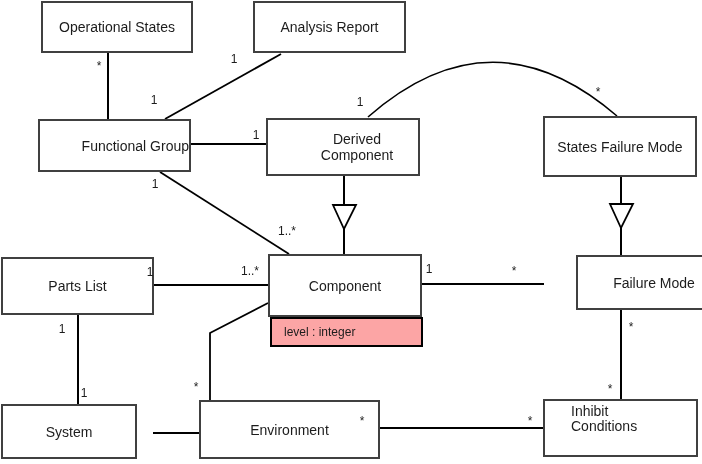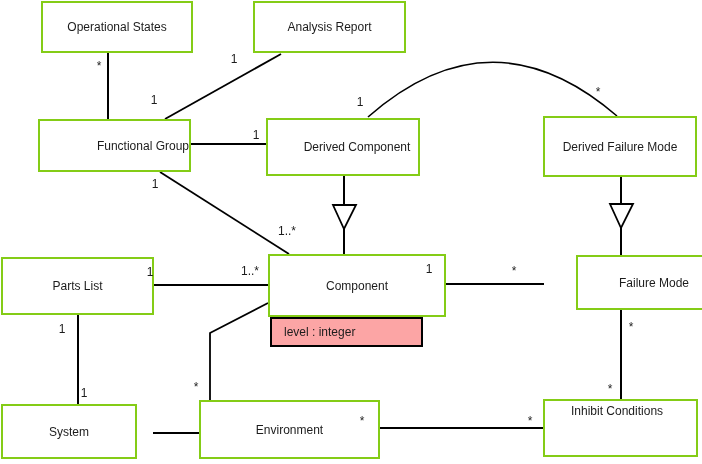--- a/index.html
+++ b/index.html
@@ -8,24 +8,24 @@
     width:702px;height:464px;
     background:#ffffff;
     font-family:"Liberation Sans","DejaVu Sans",sans-serif;
     color:#1c1c1c;
     overflow:hidden;
   }
   #wires{position:absolute;left:0;top:0;width:702px;height:464px;}
   .uml-class{
     position:absolute;
     box-sizing:border-box;
-    border:2px solid #84cc16;
+    border:2px solid #404040;
     background:#fff;
     display:flex;align-items:center;justify-content:center;
-    font-size:12px;
+    font-size:14px;
     text-align:center;
   }
   .uml-class.top-left{align-items:flex-start;justify-content:flex-start;}
   .attr-box{
     position:absolute;
     box-sizing:border-box;
     border:2px solid #000;
     background:#fca5a5;
     display:flex;align-items:center;
     padding-left:12px;
@@ -90,28 +90,28 @@
 
   <div class="uml-class" style="left:38px;top:119px;width:153px;height:53px;justify-content:flex-end;">
     <span>Functional Group</span>
   </div>
 
   <div class="uml-class" style="left:266px;top:118px;width:154px;height:58px;padding-left:28px;">
     <span>Derived Component</span>
   </div>
 
   <div class="uml-class" style="left:543px;top:116px;width:154px;height:61px;">
-    <span>Derived Failure Mode</span>
+    <span>States Failure Mode</span>
   </div>
 
   <div class="uml-class" style="left:1px;top:257px;width:153px;height:58px;">
     <span>Parts List</span>
   </div>
 
-  <div class="uml-class" style="left:268px;top:254px;width:178px;height:63px;">
+  <div class="uml-class" style="left:268px;top:254px;width:154px;height:63px;">
     <span>Component</span>
   </div>
   <div class="attr-box" style="left:270px;top:317px;width:153px;height:30px;">
     <span>level : integer</span>
   </div>
 
   <div class="uml-class" style="left:544px;top:255px;width:156px;height:55px;margin-left:32px;">
     <span>Failure Mode</span>
   </div>
 

